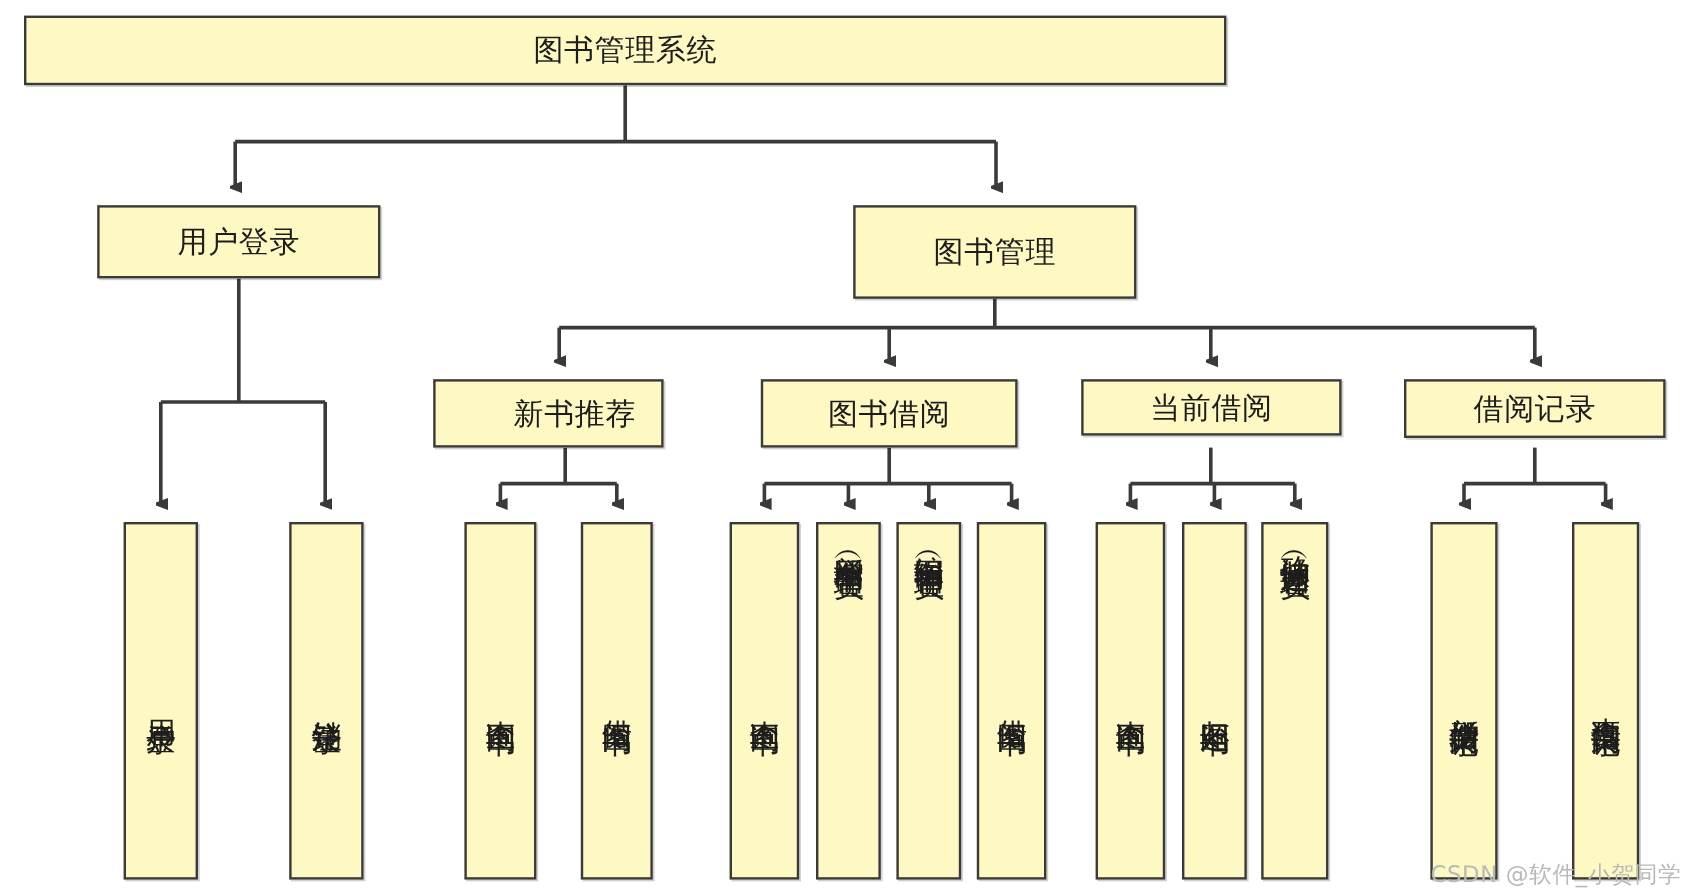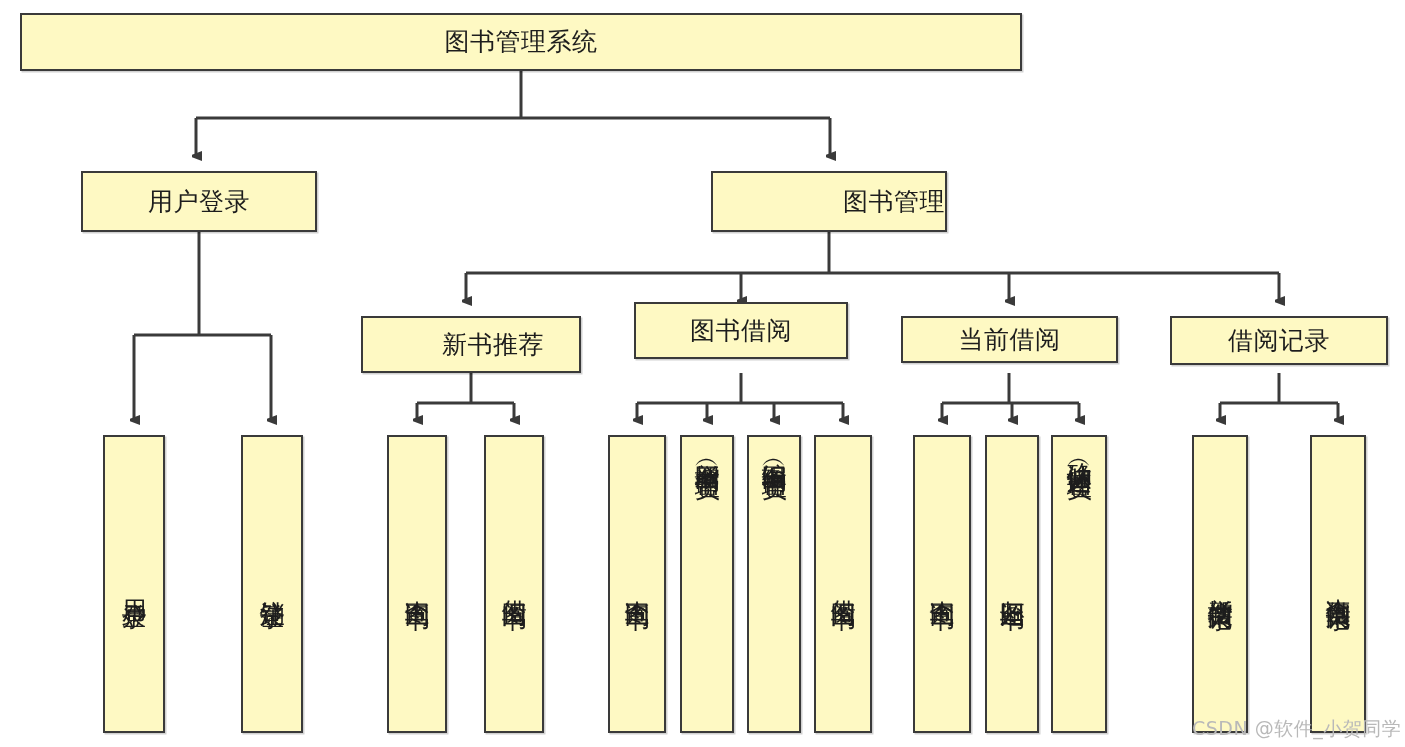--- a/index.html
+++ b/index.html
@@ -123,28 +123,28 @@
     </g>
   </svg>
 
   <div class="node horiz" style="left:20px; top:13px; width:1002px; height:58px;">
     <span class="label">图书管理系统</span>
   </div>
 
   <div class="node horiz" style="left:81px; top:171px; width:236px; height:61px;">
     <span class="label">用户登录</span>
   </div>
-  <div class="node horiz" style="left:711px; top:171px; width:236px; height:61px;justify-content:flex-end;">
+  <div class="node horiz" style="left:711px; top:171px; width:236px; height:78px;">
     <span class="label">图书管理</span>
   </div>
 
-  <div class="node horiz" style="left:361px; top:316px; width:220px; height:57px;padding-left:44px;">
+  <div class="node horiz" style="left:361px; top:316px; width:192px; height:57px;padding-left:44px;">
     <span class="label">新书推荐</span>
   </div>
-  <div class="node horiz" style="left:634px; top:302px; width:214px; height:57px;">
+  <div class="node horiz" style="left:634px; top:316px; width:214px; height:57px;">
     <span class="label">图书借阅</span>
   </div>
   <div class="node horiz" style="left:901px; top:316px; width:217px; height:47px;">
     <span class="label">当前借阅</span>
   </div>
   <div class="node horiz" style="left:1170px; top:316px; width:218px; height:49px;">
     <span class="label">借阅记录</span>
   </div>
 
   <div class="node vert centered" style="left:103px; top:435px; width:62px; height:298px;">

